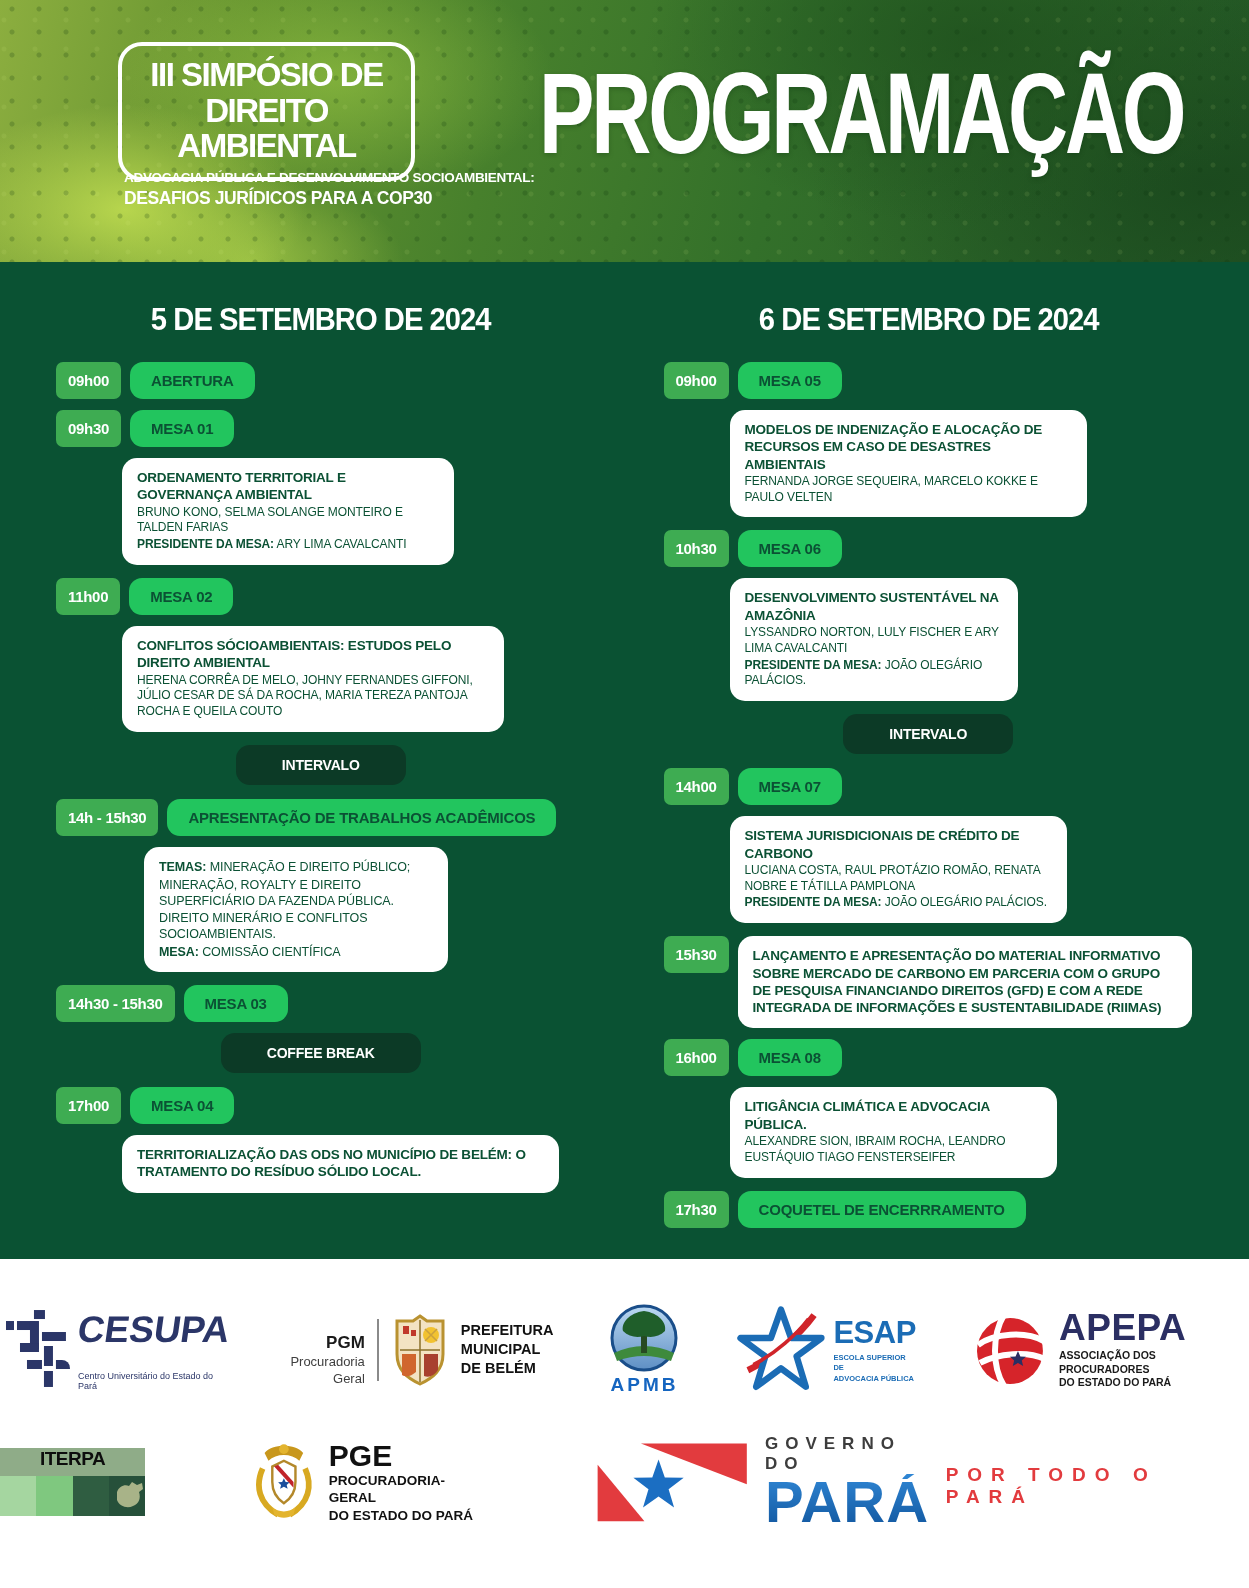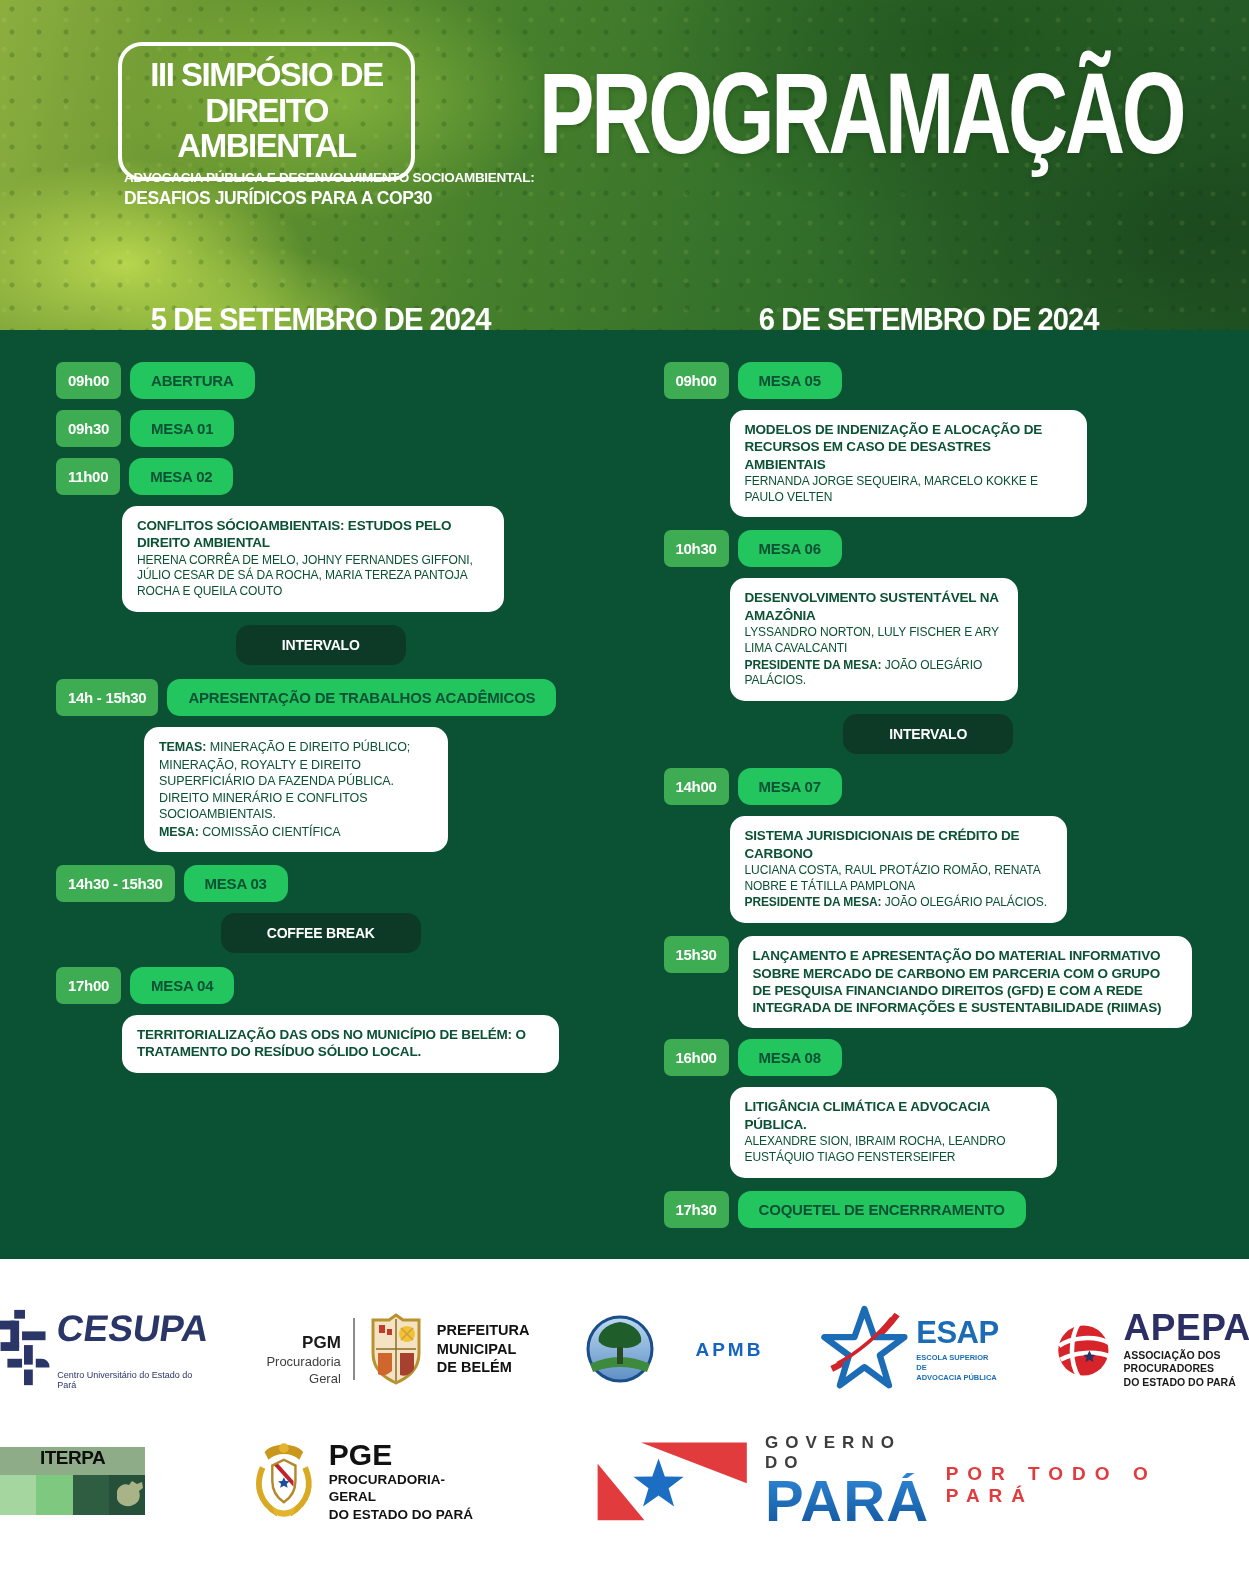--- a/index.html
+++ b/index.html
@@ -1,21 +1,21 @@
 <!DOCTYPE html>
 <html><head>
 <meta charset="utf-8">
 <style>
   * { margin:0; padding:0; box-sizing:border-box; }
   html,body { background:#d8d8d8; }
   body { font-family:"Liberation Sans","DejaVu Sans",sans-serif; }
   .poster { position:relative; width:1249px; height:1588px; margin:0 auto; background:#0A5233; overflow:hidden; }
 
   
-  .hero { position:absolute; top:0; left:0; width:100%; height:330px;
+  .hero { position:absolute; top:0; left:0; width:100%; height:262px;
     background:
       radial-gradient(ellipse 260px 150px at 10% 80%, rgba(196,224,82,.85), transparent 70%),
       radial-gradient(ellipse 300px 170px at 27% 30%, rgba(160,205,70,.55), transparent 72%),
       radial-gradient(ellipse 220px 120px at 20% 100%, rgba(175,210,75,.7), transparent 70%),
       radial-gradient(ellipse 420px 240px at 78% 15%, rgba(32,82,30,.85), transparent 78%),
       radial-gradient(ellipse 500px 260px at 97% 70%, rgba(25,70,28,.8), transparent 80%),
       linear-gradient(103deg, #8cae3f 0%, #63922f 20%, #47802c 40%, #33702a 62%, #2a6328 82%, #235726 100%);
   }
   .hero::after { content:""; position:absolute; inset:0;
     background-image:
@@ -66,21 +66,21 @@
   .cesupa-name { font-size:37px; font-weight:bold; color:#2b3668; letter-spacing:0; transform:skewX(-8deg); }
   .cesupa-tag { font-size:9px; color:#2b3668; margin-top:20px; }
 
   .pgm { gap:12px; }
   .pgm-left { text-align:right; line-height:1.3;margin-top:21px; }
   .pgm-acronym { font-weight:bold; font-size:17px; color:#1a1a1a; }
   .pgm-sub { font-size:13px; color:#3f3f3f; }
   .pgm-divider { width:2px; height:62px; background:#8a8a8a; }
   .pgm-right { font-weight:bold; font-size:14.5px; color:#111; line-height:1.3; }
 
-  .apmb { flex-direction:row;gap:40px; }
+  .apmb { flex-direction:column; }
   .apmb-name { font-weight:bold; color:#1565c0; font-size:19px; letter-spacing:3px; margin-top:1px; }
 
   .esap { gap:6px; }
   .esap-name { color:#1b6cb5; font-size:31px; font-weight:bold; letter-spacing:-0.5px; }
   .esap-tag { color:#1b6cb5; font-size:7.5px; font-weight:bold; line-height:1.35; margin-top:2px; }
 
   .apepa { gap:13px; }
   .apepa-name { color:#2b2f63; font-size:37px; font-weight:bold; letter-spacing:0.5px; line-height:1; }
   .apepa-tag { color:#1a1a1a; font-size:10.5px; font-weight:bold; line-height:1.3; margin-top:3px; }
 
@@ -128,20 +128,27 @@
       <div class="row">
         <span class="time-pill">09h00</span>
         <span class="label-pill">ABERTURA</span>
       </div>
 
       <div class="row">
         <span class="time-pill">09h30</span>
         <span class="label-pill">MESA 01</span>
       </div>
 
+      <div class="card w330">
+        <div class="card-title">ORDENAMENTO TERRITORIAL E GOVERNANÇA AMBIENTAL</div>
+        <div class="card-line">BRUNO KONO, SELMA SOLANGE MONTEIRO E TALDEN FARIAS</div>
+        <div class="card-line">
+          <b>PRESIDENTE DA MESA:</b> <span>ARY LIMA CAVALCANTI</span>
+        </div>
+      </div>
 
       <div class="row">
         <span class="time-pill">11h00</span>
         <span class="label-pill">MESA 02</span>
       </div>
 
       <div class="card w380">
         <div class="card-title">CONFLITOS SÓCIOAMBIENTAIS: ESTUDOS PELO DIREITO AMBIENTAL</div>
         <div class="card-line">HERENA CORRÊA DE MELO, JOHNY FERNANDES GIFFONI, JÚLIO CESAR DE SÁ DA ROCHA, MARIA TEREZA PANTOJA ROCHA E QUEILA COUTO</div>
       </div>

